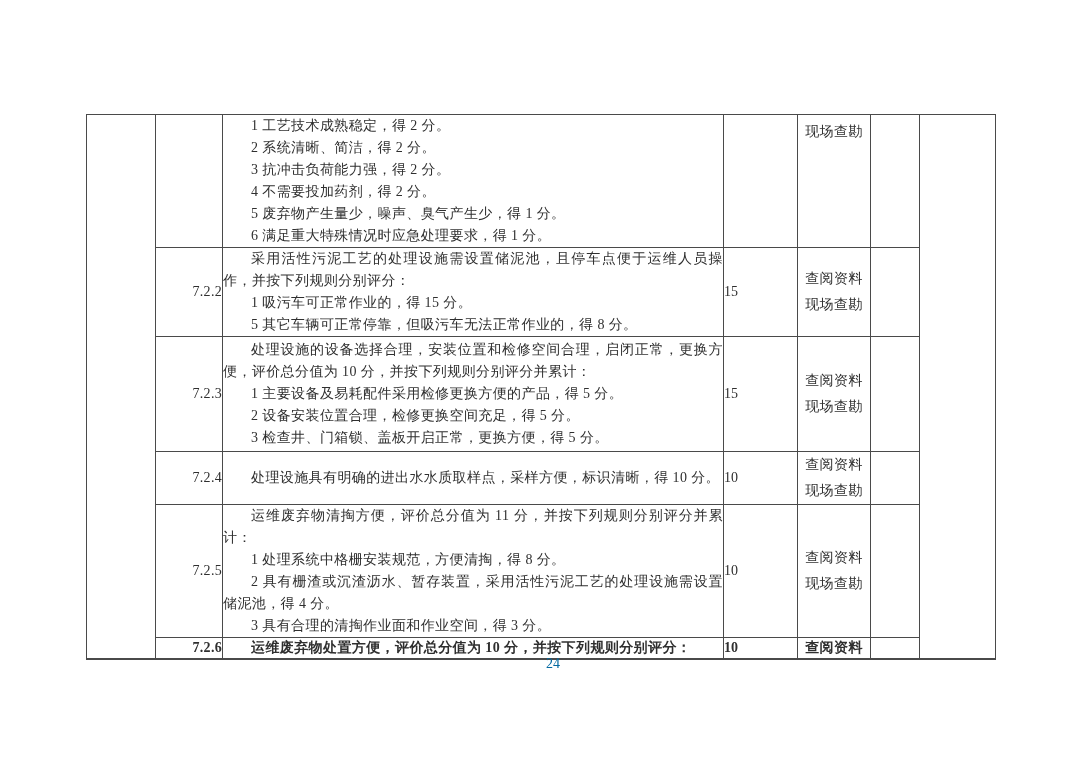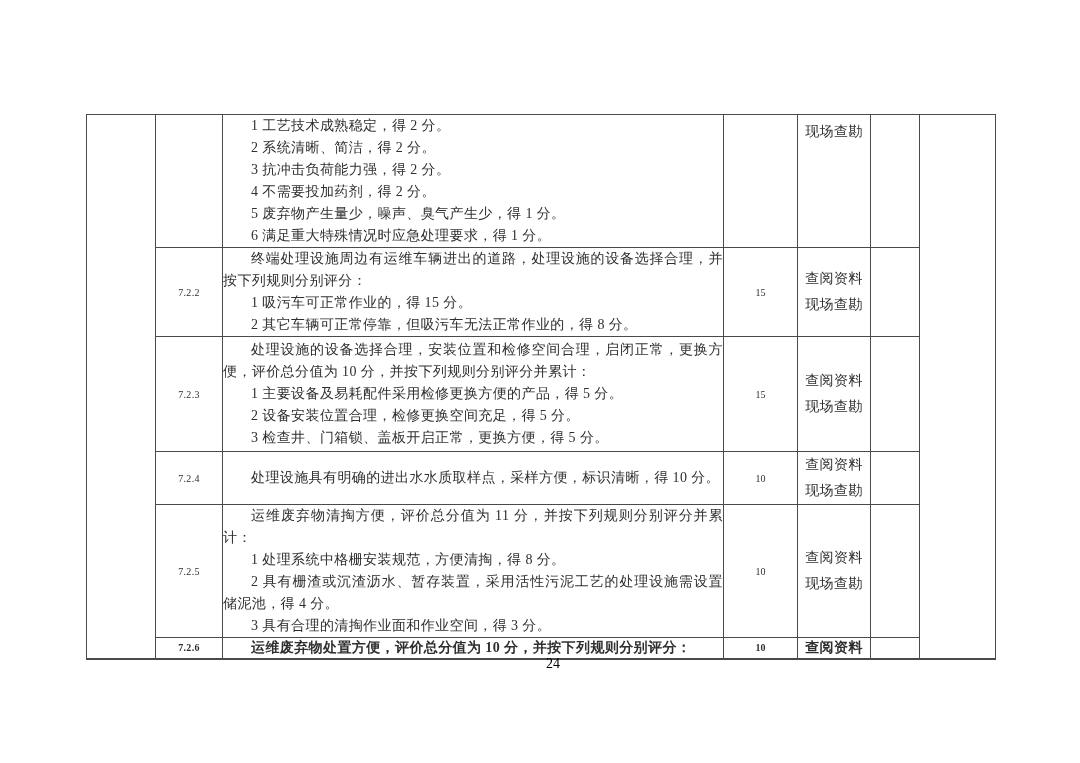--- a/index.html
+++ b/index.html
@@ -31,39 +31,39 @@
     overflow: hidden;
   }
   table.eval-table { border: 1px solid #4a4a4a; border-bottom-width: 2px; }
   tr.r0 { height: 133px; }
   tr.r1 { height: 86px; }
   tr.r2 { height: 115px; }
   tr.r3 { height: 44px; }
   tr.r4 { height: 111px; }
   tr.r5 { height: 21px; font-weight: bold; }
   td.clause-id-cell {
-    text-align: center;
-    font-size: 10px;
+    text-align: right;
+    font-size: 14px;
     letter-spacing: 0.3px;
   }
   td.content-cell {
     padding: 1px 9px;
   }
   td.content-cell p {
     margin: 0;
     font-size: 14px;
     line-height: 22px;
     letter-spacing: 0.4px;
     text-indent: 2em;
     text-align: justify;
   }
   tr.r5 td.content-cell p { line-height: 19px; }
   td.score-cell {
-    text-align: center;
-    font-size: 10px;
+    text-align: left;
+    font-size: 14px;
   }
   td.method-cell {
     text-align: center;
     font-size: 14px;
     letter-spacing: 0.4px;
   }
   td.method-cell .method-line {
     line-height: 26px;
   }
   tr.r5 td.method-cell .method-line { line-height: 19px; }
@@ -73,21 +73,21 @@
   td.method-cell.align-top .method-line {
     line-height: 20px;
     padding-top: 7px;
   }
   .page-number {
     position: absolute;
     left: 553px;
     top: 656px;
     transform: translateX(-50%);
     font-size: 14px;
-    color: #000000;
+    color: #0369a1;
     text-align: right;
   }
 </style>
 </head>
 <body>
 
 <div class="page">
   <table class="eval-table">
     <colgroup>
       <col style="width:69px">
@@ -113,23 +113,23 @@
           <td class="score-cell"></td>
           <td class="method-cell align-top">
             <div class="method-line">现场查勘</div>
           </td>
           <td class="blank-cell"></td>
           <td class="spacer-cell" rowspan="6"></td>
         </tr>
         <tr class="r1">
           <td class="clause-id-cell">7.2.2</td>
           <td class="content-cell">
-            <p>终端处理设施周边有运维车辆进出的道路，处理设施的设备选择合理，并按下列规则分别评分：</p>
+            <p>采用活性污泥工艺的处理设施需设置储泥池，且停车点便于运维人员操作，并按下列规则分别评分：</p>
             <p>1 吸污车可正常作业的，得 15 分。</p>
-            <p>2 其它车辆可正常停靠，但吸污车无法正常作业的，得 8 分。</p>
+            <p>5 其它车辆可正常停靠，但吸污车无法正常作业的，得 8 分。</p>
           </td>
           <td class="score-cell">15</td>
           <td class="method-cell">
             <div class="method-line">查阅资料</div>
             <div class="method-line">现场查勘</div>
           </td>
           <td class="blank-cell"></td>
         </tr>
         <tr class="r2">
           <td class="clause-id-cell">7.2.3</td>

